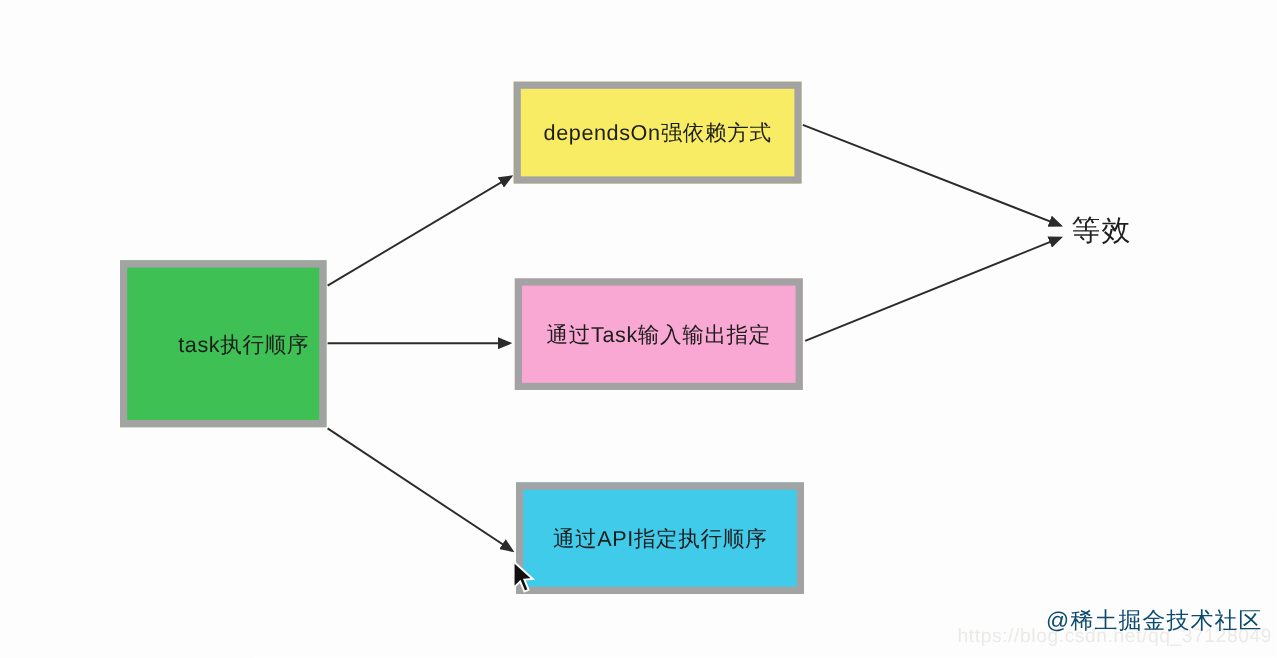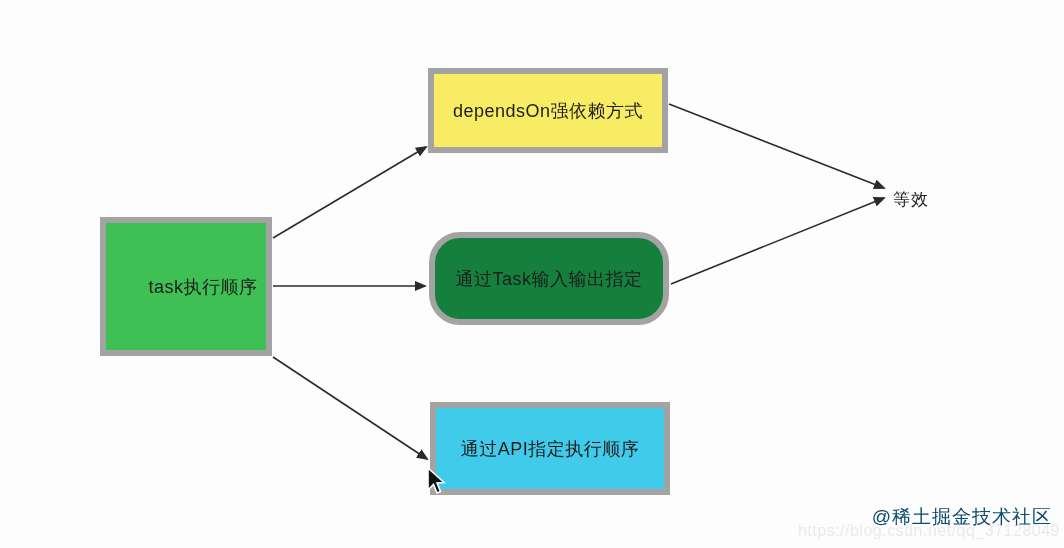--- a/index.html
+++ b/index.html
@@ -44,22 +44,22 @@
   .node-taskio {
     left: 429px; top: 232px;
     width: 240px; height: 93px;
   }
   .node-api {
     left: 430px; top: 402px;
     width: 240px; height: 93px;
   }
   .equivalent-label {
     position: absolute;
-    left: 893px; top: 188px;
-    font-size: 17px;
+    left: 893px; top: 176px;
+    font-size: 24px;
     color: #1d1d1d;
     letter-spacing: 1px;
   }
   .cursor-icon {
     position: absolute;
     left: 424px; top: 466px;
     width: 22px; height: 30px;
     pointer-events: none;
   }
   .watermark-url {
@@ -100,21 +100,21 @@
   </svg>
 
   <div class="node node-source" style="background-color: rgb(62, 192, 84);">
     <span>task执行顺序</span>
   </div>
 
   <div class="node node-dependson" style="background-color: rgb(247, 236, 99);">
     <span>dependsOn强依赖方式</span>
   </div>
 
-  <div class="node node-taskio" style="background-color: #15803d; border-radius: 31px;">
+  <div class="node node-taskio" style="background-color: #f9a8d4;">
     <span>通过Task输入输出指定</span>
   </div>
 
   <div class="node node-api" style="background-color: rgb(65, 203, 234);">
     <span>通过API指定执行顺序</span>
   </div>
 
   <div class="equivalent-label">等效</div>
 
   <svg class="cursor-icon" viewBox="0 0 22 30" xmlns="http://www.w3.org/2000/svg">

